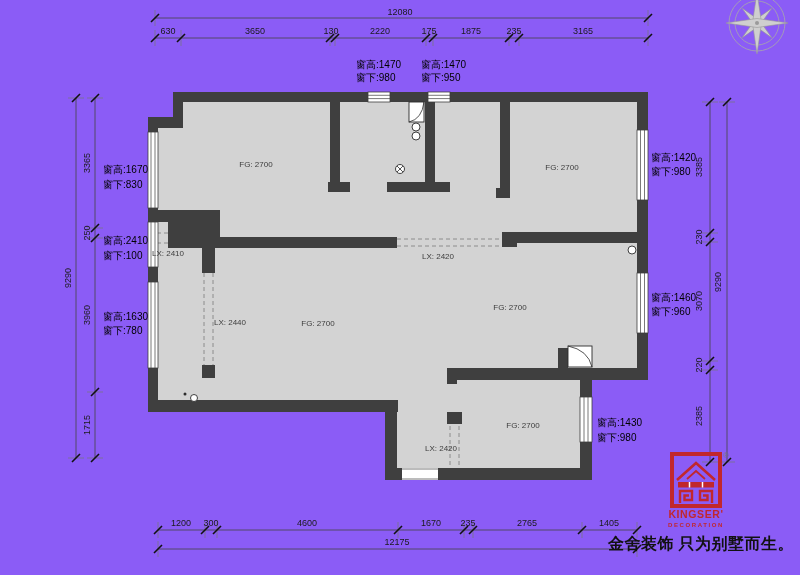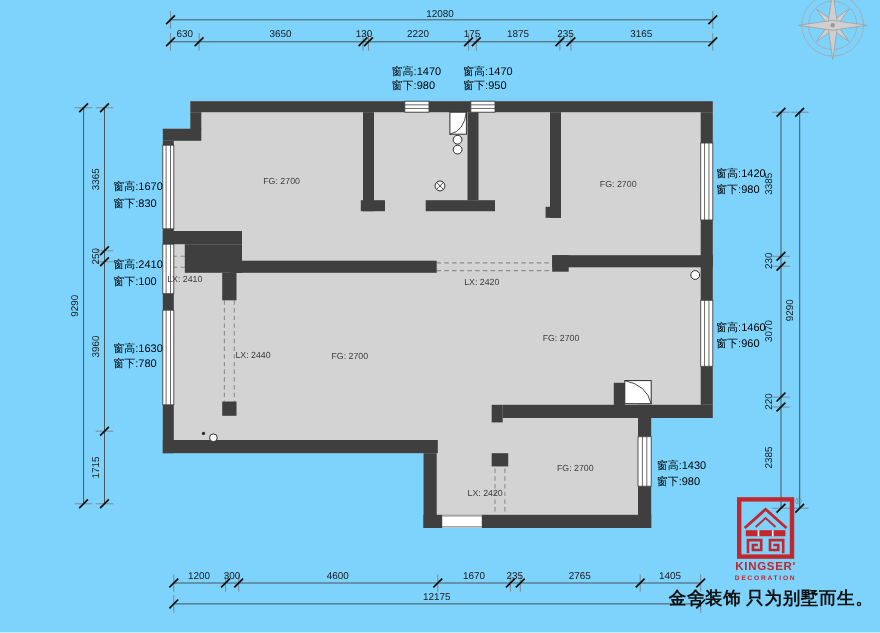--- a/index.html
+++ b/index.html
@@ -1,16 +1,16 @@
 <!DOCTYPE html>
 <html><head>
 <meta charset="utf-8">
 <style>
   html,body{margin:0;padding:0;background:#ffffff;}
-  .stage{position:relative;width:800px;height:575px;background:#7dd3fc;overflow:hidden;
+  .stage{position:relative;width:800px;height:575px;background:#8b5cf6;overflow:hidden;
          font-family:"Liberation Sans",sans-serif;}
   svg{display:block;}
   .dim-line{stroke:#444;stroke-width:0.8;fill:none;}
   .ext-line{stroke:#777;stroke-width:0.7;fill:none;}
   .tick{stroke:#111;stroke-width:1.6;fill:none;}
   .dim-text{font:9px "Liberation Sans",sans-serif;fill:#1a1a1a;}
   .win-text{font:10px "Liberation Sans",sans-serif;fill:#000;}
   .room-text{font:8px "Liberation Sans",sans-serif;fill:#3c3c3c;}
   .wall{fill:#3f3f3f;}
   .floor{fill:#d3d3d3;}

